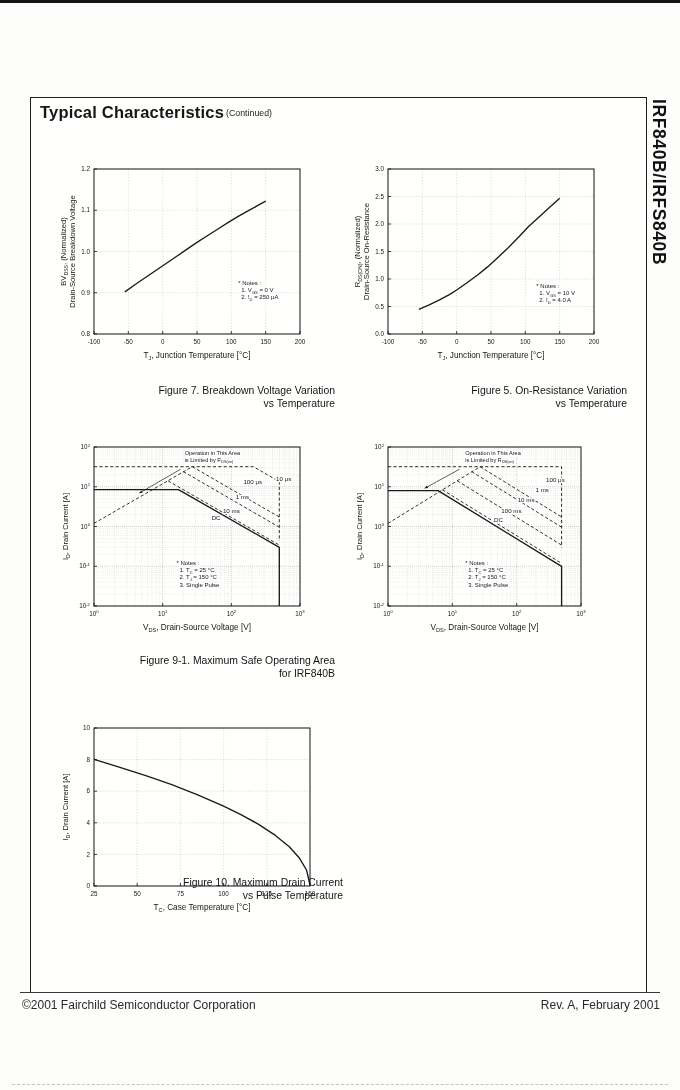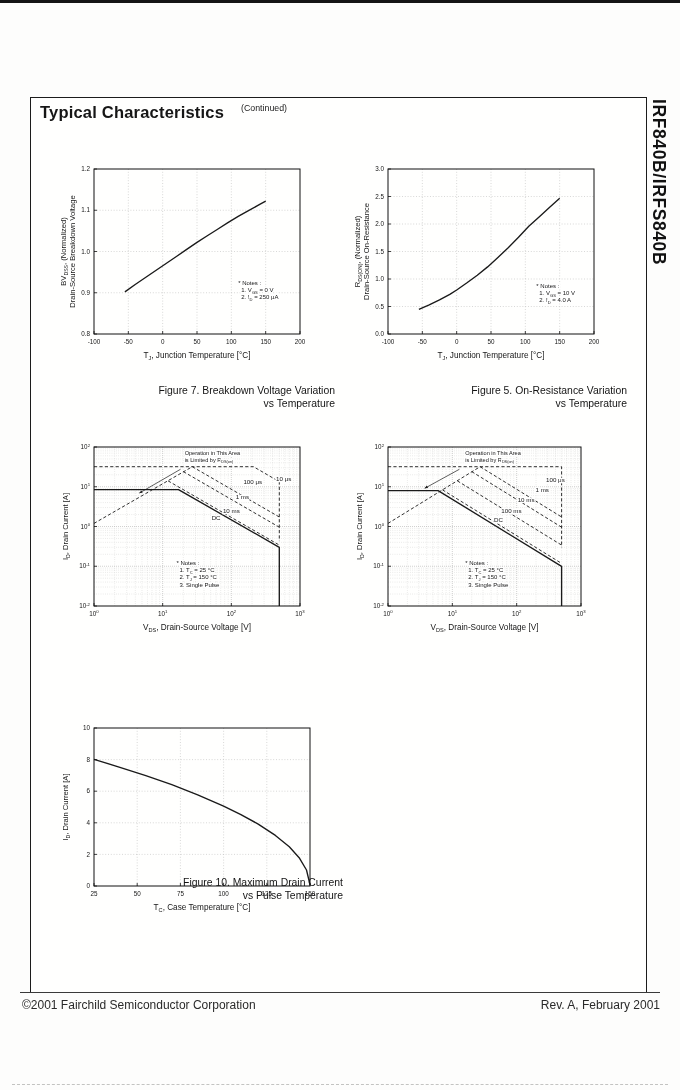--- a/index.html
+++ b/index.html
@@ -1,21 +1,21 @@
 <!DOCTYPE html>
 <html><head>
 <meta charset="utf-8">
 <style>
   html,body{margin:0;padding:0;background:#f1f1ef;font-family:"Liberation Sans",sans-serif;}
   #page{position:relative;width:680px;height:1090px;background:#fdfdfc;overflow:hidden;color:#161616;}
   #topbar{position:absolute;left:0;top:0;width:680px;height:3px;background:#151515;}
   #contentbox{position:absolute;left:30px;top:97px;width:615px;height:894px;border:1.3px solid #1c1c1c;background:#fffffe;}
-  #titlerow{position:absolute;left:40px;top:103px;display:flex;align-items:flex-start;}
+  #titlerow{position:absolute;left:40px;top:103px;display:flex;align-items:center;}
   #pagetitle{font-size:16.5px;font-weight:bold;letter-spacing:0.2px;}
-  #titlesuffix{font-size:8.8px;margin-left:17px;color:#222;}
+  #titlesuffix{font-size:8.8px;margin-left:2px;color:#222;}
   #partnum{position:absolute;left:648px;top:99px;writing-mode:vertical-rl;font-weight:bold;font-size:17.5px;letter-spacing:0.6px;color:#111;}
   svg.chart{position:absolute;font-family:"Liberation Sans",sans-serif;}
   .caption{position:absolute;text-align:right;font-weight:normal;font-size:10.4px;line-height:13px;color:#141414;}
   #footrule{position:absolute;left:20px;top:992px;width:640px;height:1px;background:#3a3a3a;}
   .foottext{position:absolute;top:998px;font-size:12px;color:#2a2a2a;}
   #footleft{left:22px;}
   #footright{right:20px;}
   #bottomdots{position:absolute;left:12px;top:1084px;width:656px;border-top:1px dashed #c3c3c1;}
 </style>
 </head>
@@ -369,20 +369,24 @@
     </svg>
 
   <div class="caption" style="left:75px;top:384px;width:260px">
     <span>Figure 7. Breakdown Voltage Variation</span><br>
     <span>vs Temperature</span>
   </div>
   <div class="caption" style="left:367px;top:384px;width:260px">
     <span>Figure 5. On-Resistance Variation</span><br>
     <span>vs Temperature</span>
   </div>
+  <div class="caption" style="left:75px;top:654px;width:260px">
+    <span>Figure 9-1. Maximum Safe Operating Area</span><br>
+    <span>for IRF840B</span>
+  </div>
   <div class="caption" style="left:83px;top:876px;width:260px">
     <span>Figure 10. Maximum Drain Current</span><br>
     <span>vs Pulse Temperature</span>
   </div>
 
   <div id="footrule"></div>
   <div id="footleft" class="foottext">©2001 Fairchild Semiconductor Corporation</div>
   <div id="footright" class="foottext">Rev. A, February 2001</div>
   <div id="bottomdots"></div>
 </div>

